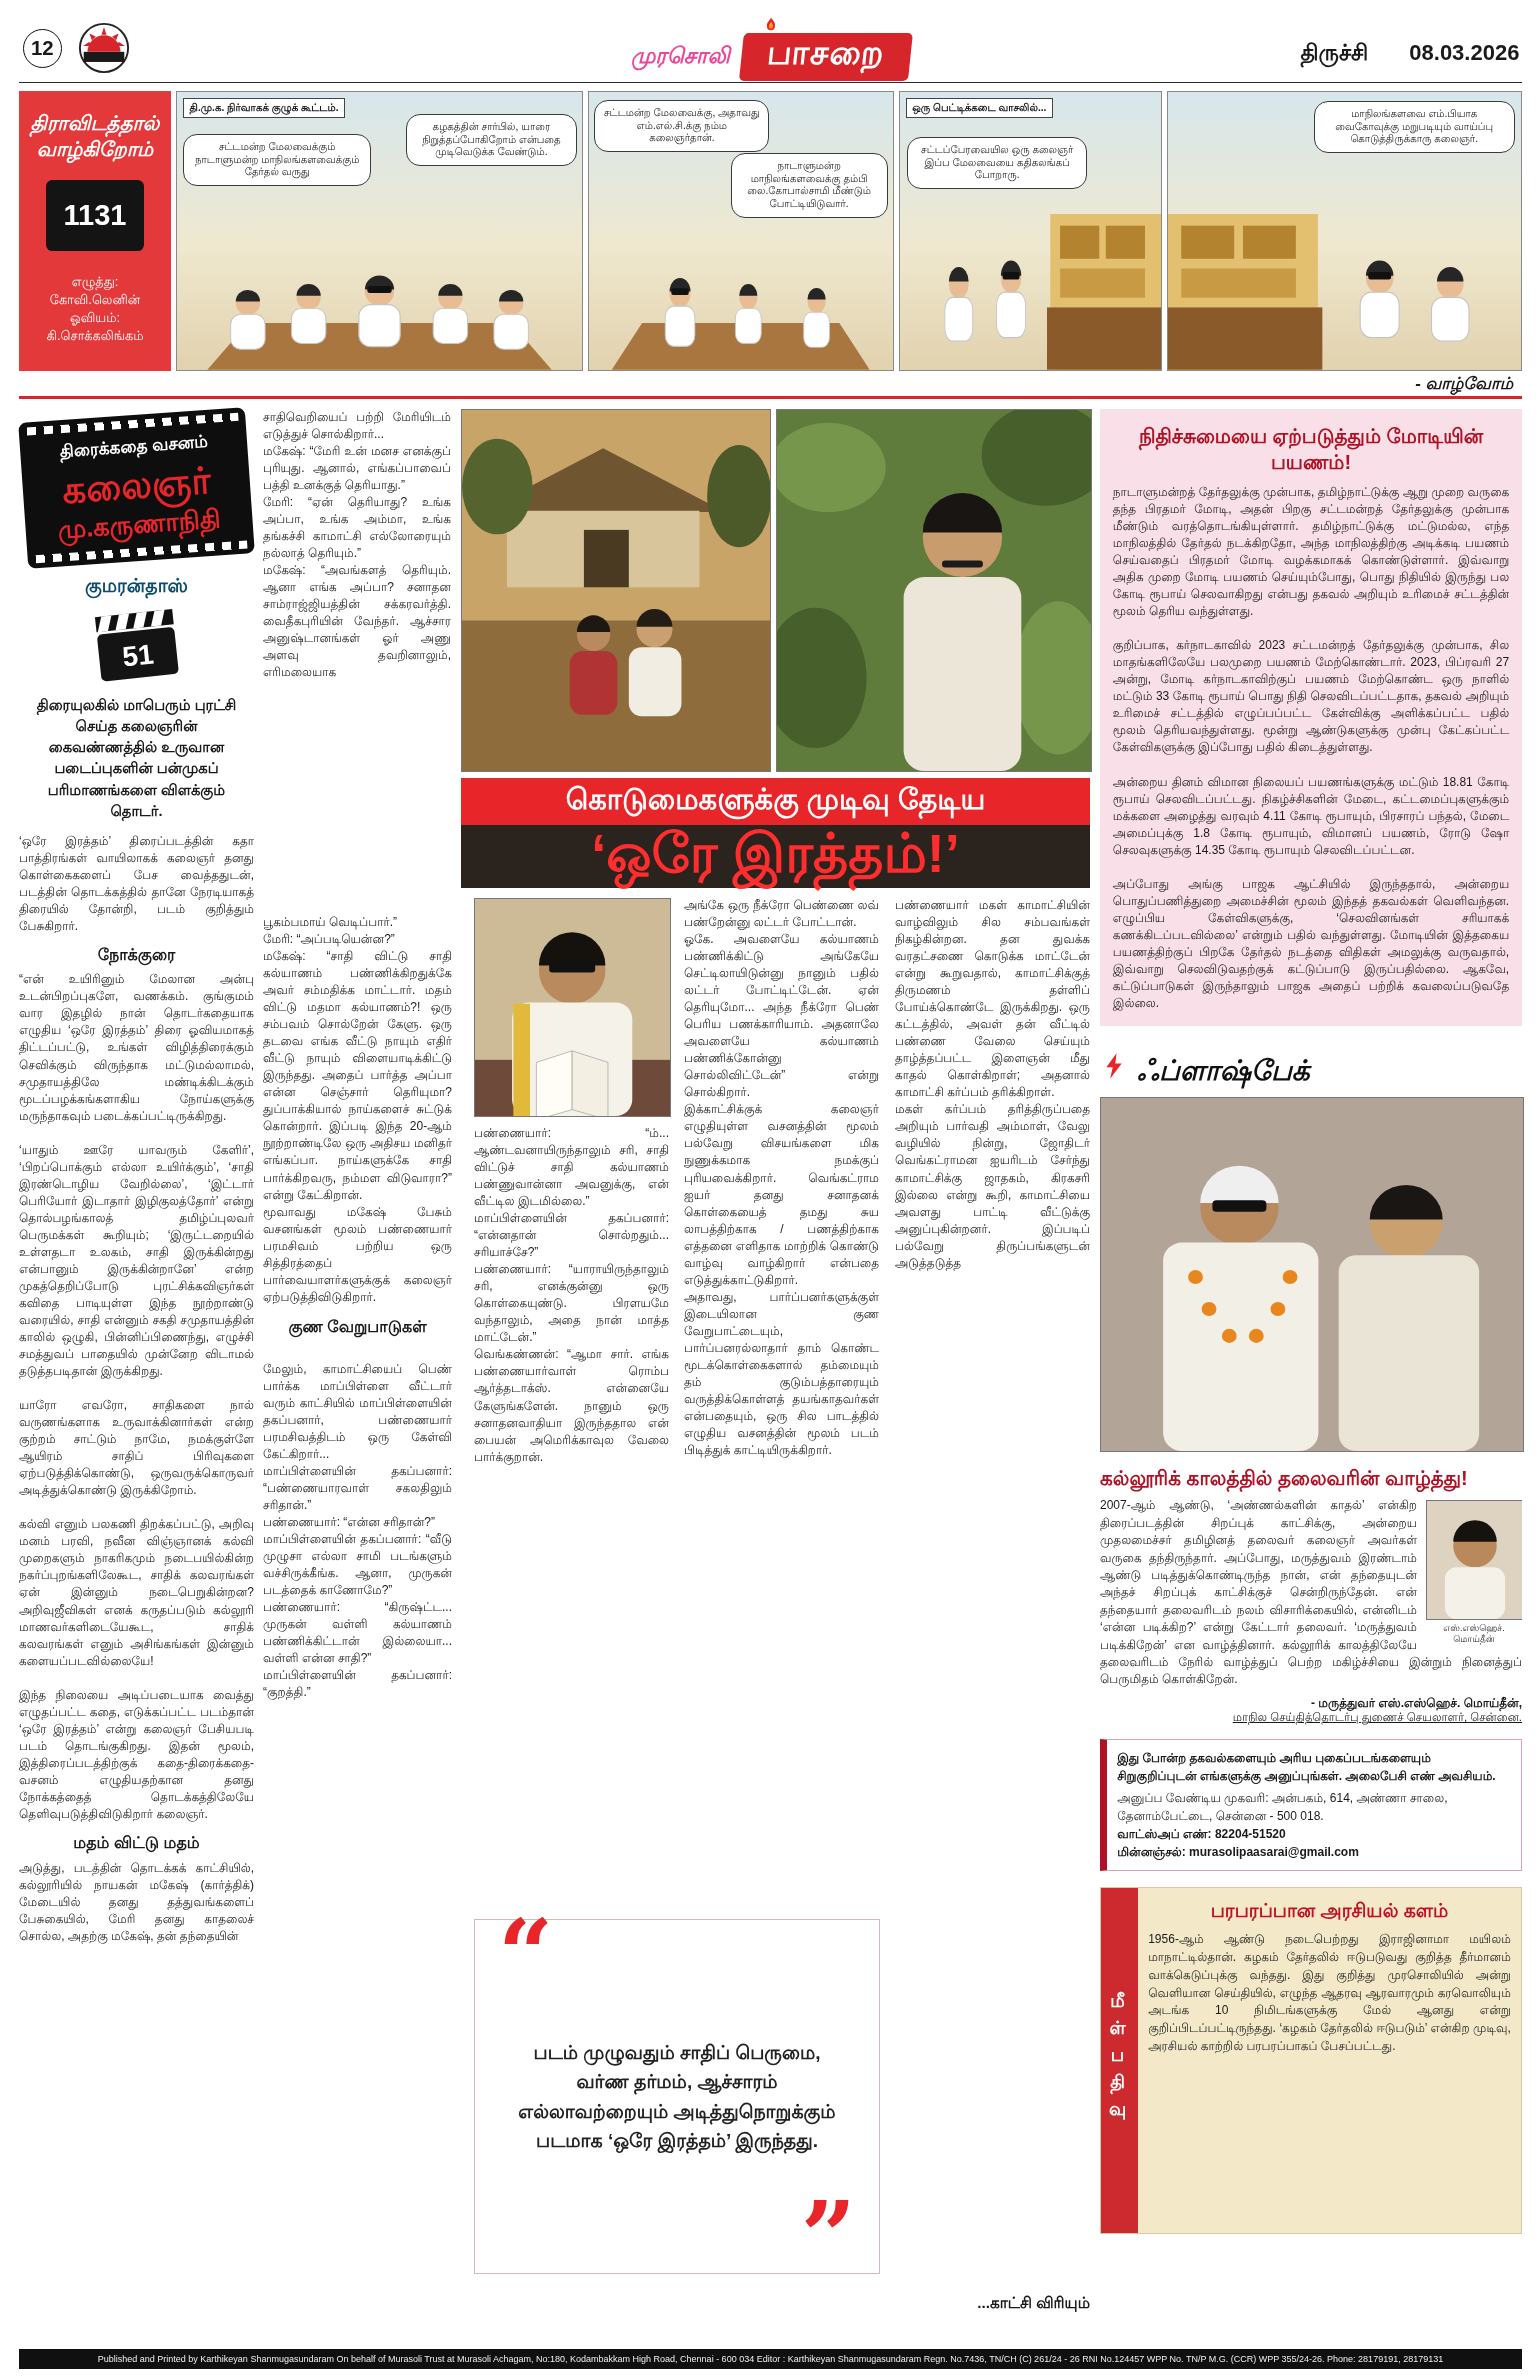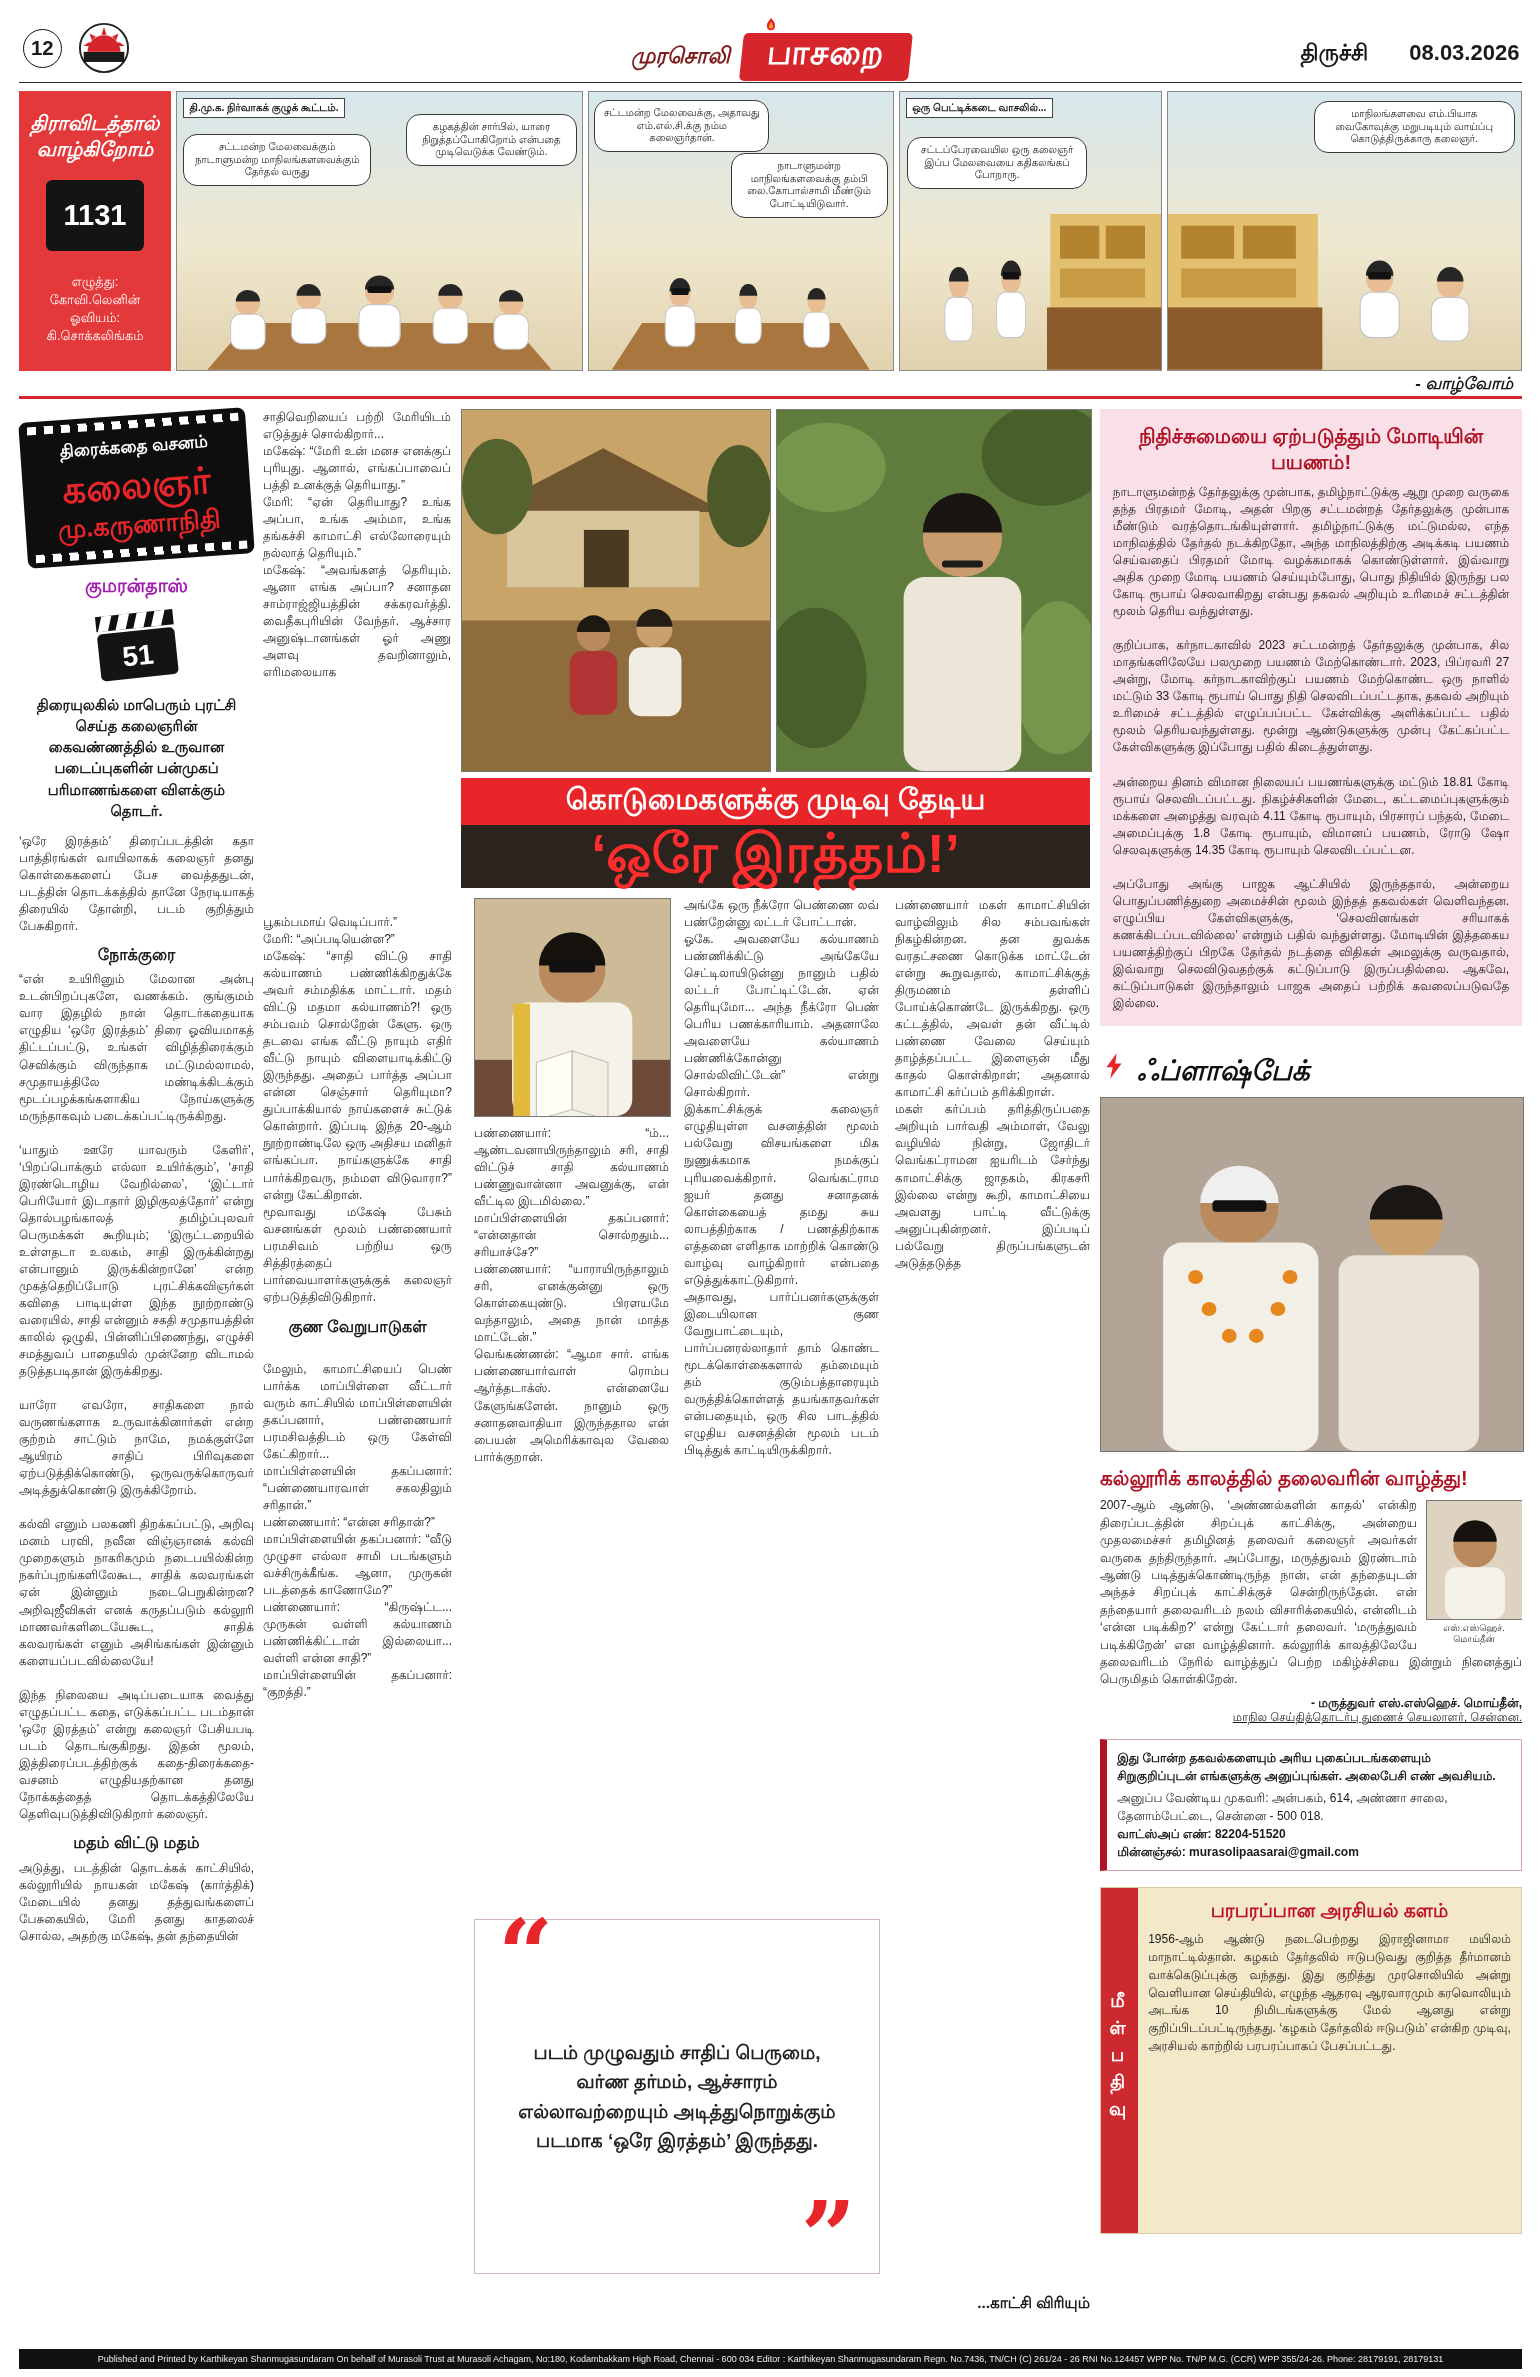--- a/index.html
+++ b/index.html
@@ -8,21 +8,21 @@
 
   
   .hdr{position:absolute;left:19px;top:16.6px;right:19px;height:65px;border-bottom:1.9px solid #2a2a2a;}
   .page-circle{position:absolute;left:3.8px;top:12.8px;width:37px;height:37px;border:1.9px double #111;
        border-radius:50%;display:flex;align-items:center;justify-content:center;
        font-size:20.4px;font-weight:bold;background:#fff;}
   .logo-sun{position:absolute;left:59px;top:5.1px;}
   .masthead{position:absolute;left:50%;top:0;height:100%;transform:translateX(-50%);
        display:flex;flex-direction:column;align-items:center;justify-content:center;gap:1.3px;}
   .m-row{display:flex;align-items:center;gap:11.5px;}
-  .m-prefix{font-size:22px;font-weight:bold;font-style:italic;color:#7f1d1d;}
+  .m-prefix{font-size:22px;font-weight:bold;font-style:italic;color:#ec4899;}
   .m-ribbon{background:#d6252b;color:#fff;font-size:33px;font-weight:bold;
        padding:1.3px 25.5px 5.1px;border-radius:5.1px;transform:skewX(-6deg);letter-spacing:1.3px;}
   .hdr-right{position:absolute;right:2.6px;top:23px;display:flex;gap:41px;font-size:22px;font-weight:bold;}
 
   
   .comic{position:absolute;left:19px;right:19px;top:91px;height:280px;display:flex;gap:5.1px;}
   .comic-left{width:152px;background:#e4393b;color:#fff;display:flex;flex-direction:column;
        align-items:center;padding:19px 6.4px 9px;box-sizing:border-box;}
   .comic-title{font-size:20px;font-weight:bold;font-style:italic;text-align:center;line-height:1.3;}
   .comic-num{background:#141414;font-size:29px;font-weight:bold;padding:19px 18px;border-radius:6.4px;margin:18px 12px 22px;}
@@ -42,21 +42,21 @@
   
   .leftcol{position:absolute;left:19px;top:409px;width:235px;}
   .film{position:relative;background:#0e0e0e;border-radius:7.7px;transform:rotate(-4deg);
        margin:6.4px 3.8px 14px;padding:22px 9px 19px;text-align:center;}
   .film:before,.film:after{content:"";position:absolute;left:7.7px;right:7.7px;height:7.7px;
        background-image:repeating-linear-gradient(90deg,#fff 0 9px,transparent 9px 17px);}
   .film:before{top:5.1px}.film:after{bottom:5.1px}
   .film .k{color:#fff;font-size:17px;font-weight:bold;margin-bottom:9px;}
   .film .t1{color:#e8262a;font-size:37px;font-weight:bold;line-height:1.05;}
   .film .t2{color:#e8262a;font-size:25.5px;font-weight:bold;margin-top:3.8px;}
-  .byline{color:#a21caf;text-align:center;font-size:19px;font-weight:bold;margin:3.8px 0 5.1px;}
+  .byline{color:#0c4a6e;text-align:center;font-size:19px;font-weight:bold;margin:3.8px 0 5.1px;}
   .clap{display:flex;justify-content:center;margin:1.3px 0 6.4px;}
   .intro{font-size:14.7px;font-weight:bold;line-height:1.45;text-align:center;margin:5.1px 1.3px 10.2px;}
   .body-text{font-size:12px;line-height:1.42;text-align:justify;white-space:pre-line;}
   .sub{font-size:16px;font-weight:bold;text-align:center;margin:11.5px 0 5.1px;}
 
   
   .middle{position:absolute;left:263px;top:409px;width:827px;height:1916px;}
   .tcol{position:absolute;white-space:pre-line;font-size:12px;line-height:1.42;
        text-align:justify;overflow:hidden;}
   #topcol{left:0;top:0;width:188px;height:478px;}

